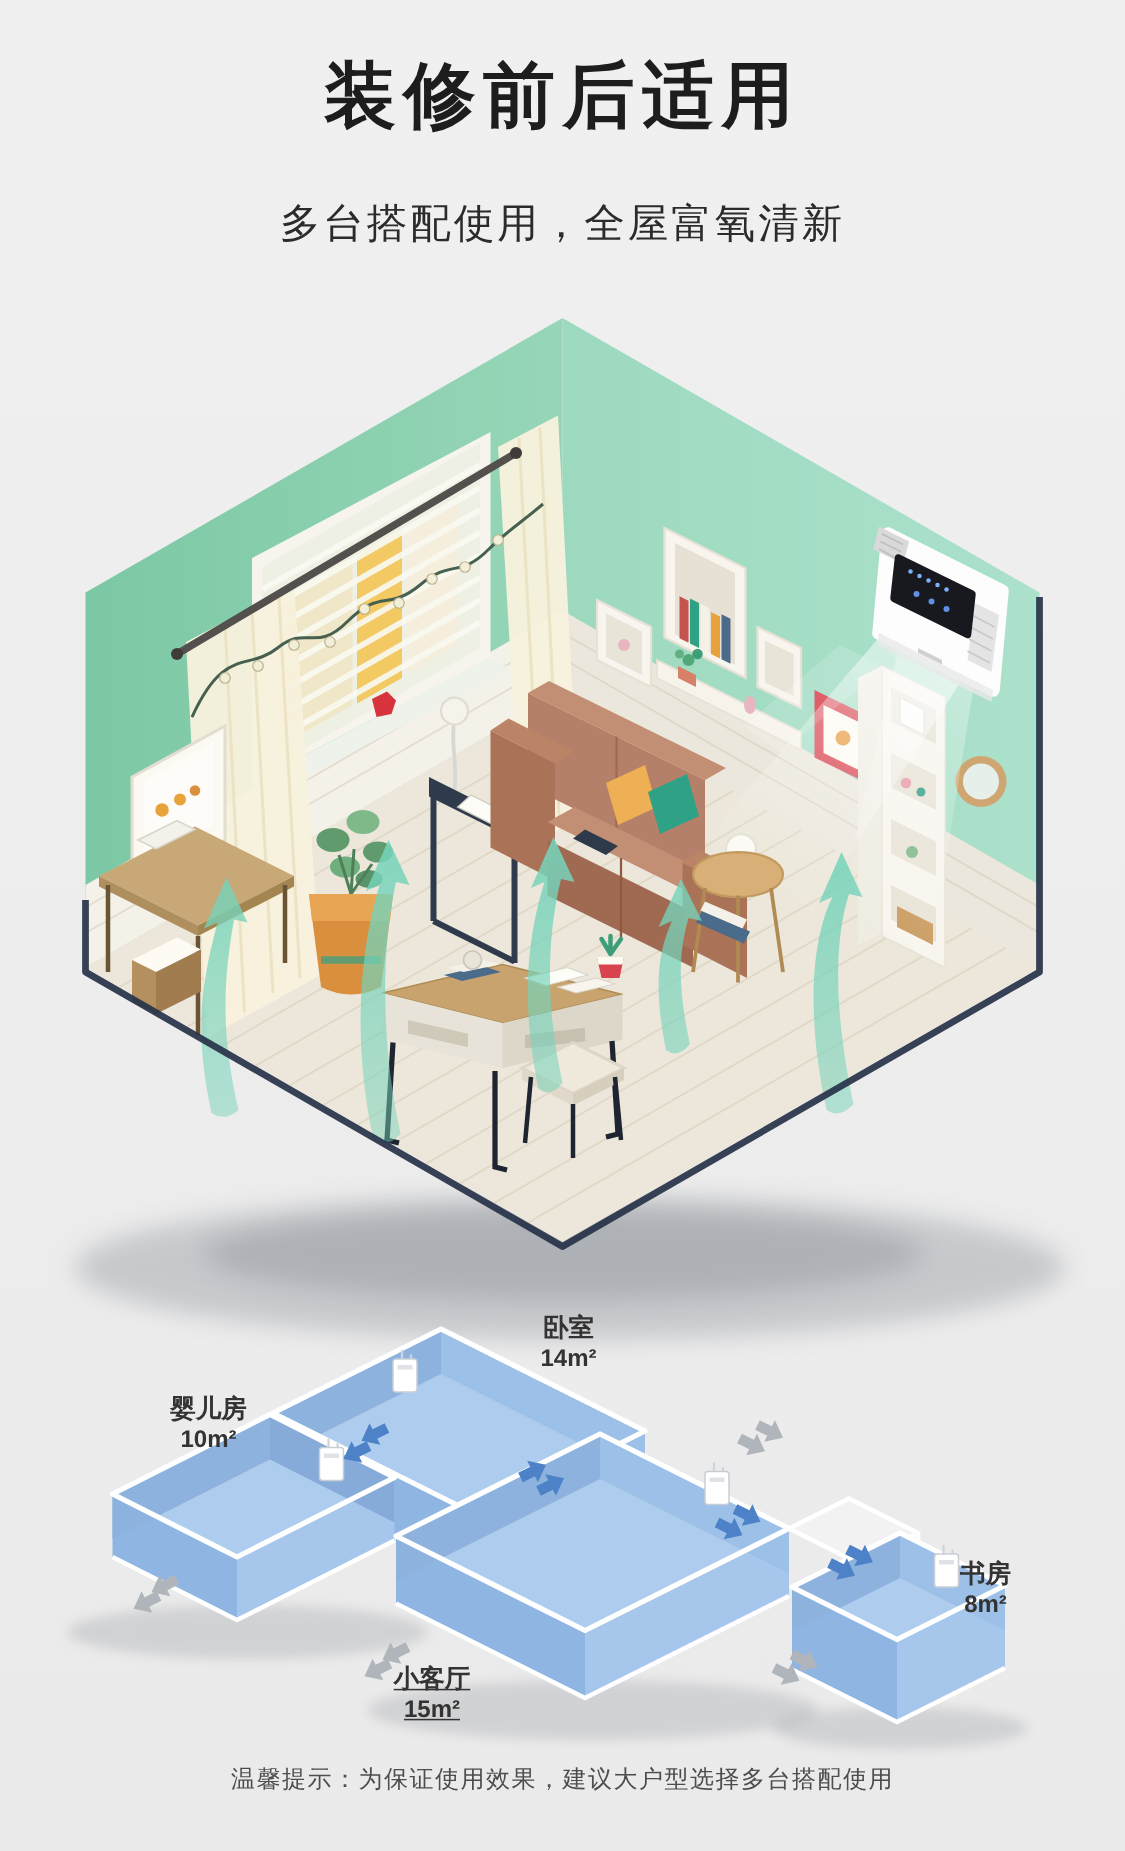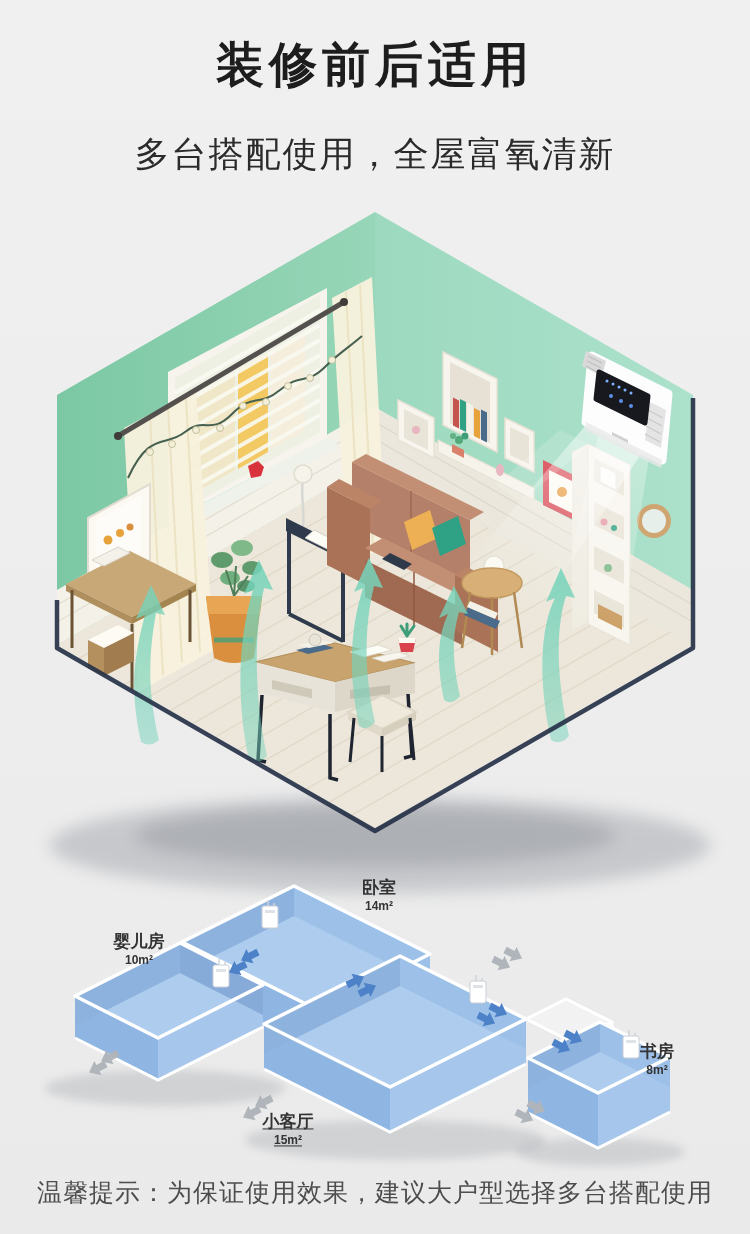--- a/index.html
+++ b/index.html
@@ -7,35 +7,35 @@
     position:relative;width:750px;height:1234px;margin:0 auto;overflow:hidden;
     background:linear-gradient(180deg,#f0f0f0 0%,#ededed 55%,#eaeaea 100%);
     font-family:"Liberation Sans","DejaVu Sans",sans-serif;
   }
   .title{
     position:absolute;top:38px;left:0;width:100%;text-align:center;
     font-size:48px;font-weight:bold;color:#1d1d1d;letter-spacing:5px;line-height:1.12;
   }
   .subtitle{
     position:absolute;top:131px;left:0;width:100%;text-align:center;
-    font-size:35px;font-weight:400;color:#2b2b2b;letter-spacing:2px;
+    font-size:27px;font-weight:400;color:#2b2b2b;letter-spacing:2px;
   }
   .scene-svg{position:absolute;left:0;top:0;width:750px;height:1234px;}
   .room-label{
     position:absolute;transform:translate(-50%,-50%);text-align:center;
     color:#333;font-size:17px;font-weight:600;line-height:1.28;white-space:nowrap;
   }
-  .room-label .area{font-size:12px;font-weight:600;}
+  .room-label .area{font-size:16px;font-weight:600;}
   .lbl-baby{left:106px;top:950px;margin-left:33px;}
   .lbl-bedroom{left:379px;top:896px;}
   .lbl-study{left:657px;top:1060px;}
   .lbl-living{left:288px;top:1130px;text-decoration:underline;}
   .tip{
     position:absolute;top:1176px;left:0;width:100%;text-align:center;
-    font-size:25px;color:#4d4d4d;letter-spacing:1px;
+    font-size:16px;color:#4d4d4d;letter-spacing:1px;
   }
 </style>
 </head>
 <body>
 
 <div class="canvas">
 
   <div class="title">装修前后适用</div>
   <div class="subtitle">多台搭配使用，全屋富氧清新</div>
 

